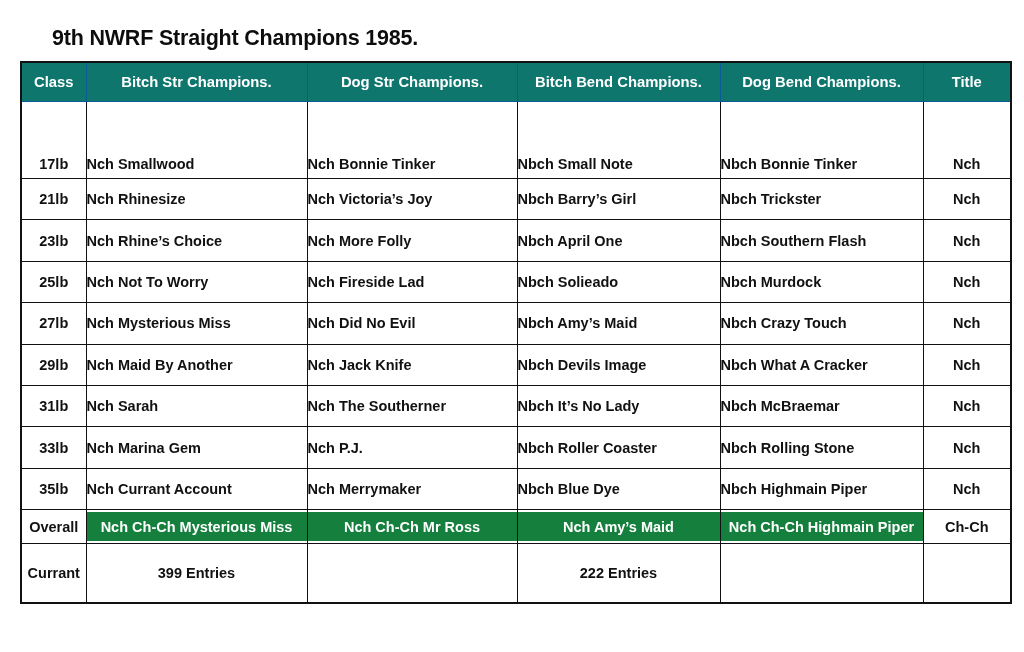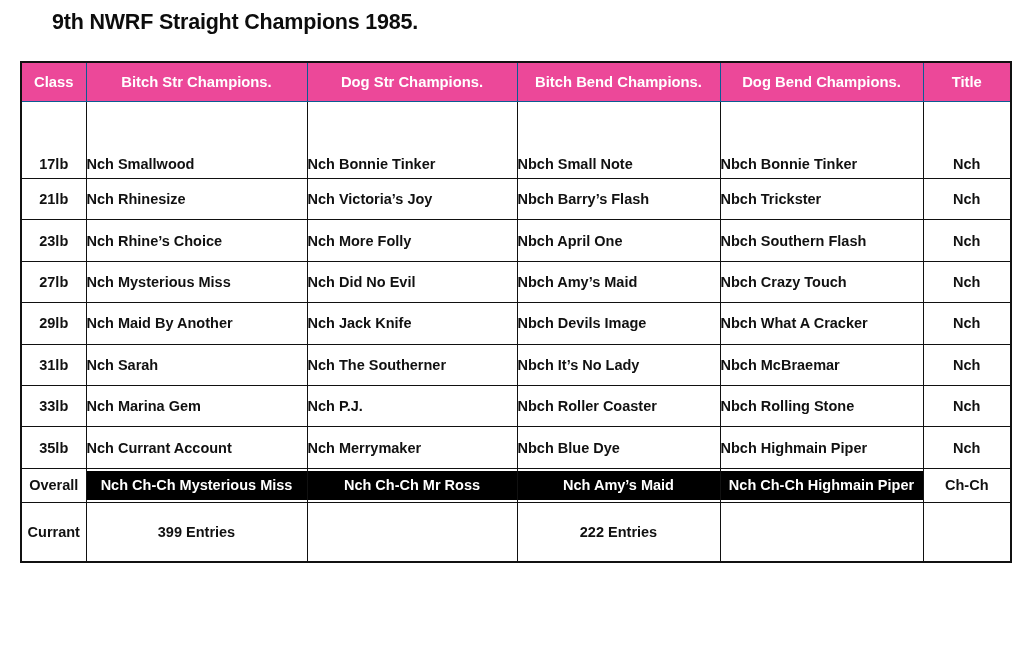--- a/index.html
+++ b/index.html
@@ -14,21 +14,21 @@
     overflow: hidden;
     font-family: "Liberation Sans", sans-serif;
     color: #111111;
     position: relative;
   }
 
   
   .titles {
     position: absolute;
     left: 0;
-    top: 0;
+    top: 16px;
     width: 923px;
     height: 52px;
   }
   .doc-title {
     position: absolute;
     top: 10px;
     font-size: 21.5px;
     font-weight: bold;
     letter-spacing: -0.2px;
     white-space: nowrap;
@@ -64,21 +64,21 @@
     vertical-align: middle;
     font-size: 14.5px;
     font-weight: bold;
     background: #ffffff;
     overflow: hidden;
     white-space: nowrap;
   }
 
   
   thead tr.head-row th {
-    background: #ec4899;
+    background: #0f766e;
     color: #ffffff;
     height: 38px;
     font-size: 14.8px;
     text-align: center;
     border-color: #0b5c94;
     border-top: 2px solid #111111;
   }
   thead tr.head-row th.class-head {
     border-right: 1px dashed rgba(255,255,255,0.75);
   }
@@ -97,21 +97,21 @@
   
   tbody tr.overall-row td { height: 33px; }
   tbody tr.overall-row td.cls { text-align: center; font-size: 14.5px; margin-top: 16px; }
   tbody tr.overall-row td.hl {
     padding: 0;
   }
   tbody tr.overall-row td.hl .fill {
     display: flex;
     align-items: center;
     justify-content: center;
-    background: #000000;
+    background: #15803d;
     color: #ffffff;
     height: 29px;
     margin: 2px 0 2px 0;
     font-weight: bold;
     font-size: 14.5px;
     white-space: nowrap;
   }
   tbody tr.overall-row td.ttl { text-align: center; }
 
   
@@ -155,34 +155,42 @@
         <td class="name">Nbch Small Note</td>
         <td class="name">Nbch Bonnie Tinker</td>
         <td class="ttl">Nch</td>
       </tr>
 
 
       <tr class="data-row">
         <td class="cls">21lb</td>
         <td class="name">Nch Rhinesize</td>
         <td class="name">Nch Victoria’s Joy</td>
-        <td class="name">Nbch Barry’s Flash</td>
+        <td class="name">Nbch Barry’s Girl</td>
         <td class="name">Nbch Trickster</td>
         <td class="ttl">Nch</td>
       </tr>
 
       <tr class="data-row">
         <td class="cls">23lb</td>
         <td class="name">Nch Rhine’s Choice</td>
         <td class="name">Nch More Folly</td>
         <td class="name">Nbch April One</td>
         <td class="name">Nbch Southern Flash</td>
         <td class="ttl">Nch</td>
       </tr>
 
+      <tr class="data-row">
+        <td class="cls">25lb</td>
+        <td class="name">Nch Not To Worry</td>
+        <td class="name">Nch Fireside Lad</td>
+        <td class="name">Nbch Solieado</td>
+        <td class="name">Nbch Murdock</td>
+        <td class="ttl">Nch</td>
+      </tr>
 
       <tr class="data-row">
         <td class="cls">27lb</td>
         <td class="name">Nch Mysterious Miss</td>
         <td class="name">Nch Did No Evil</td>
         <td class="name">Nbch Amy’s Maid</td>
         <td class="name">Nbch Crazy Touch</td>
         <td class="ttl">Nch</td>
       </tr>
 

